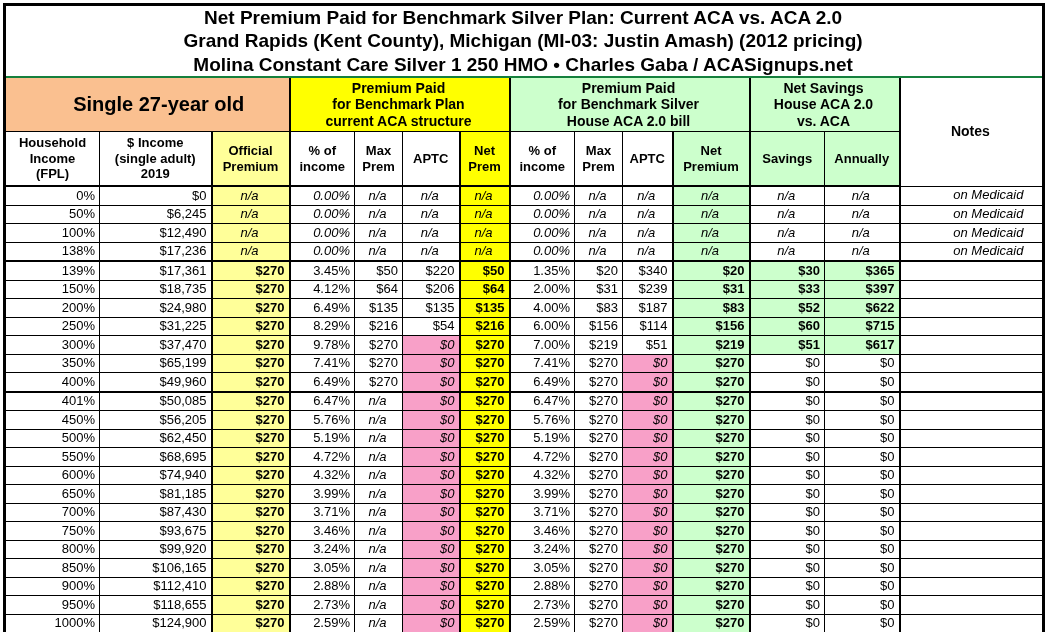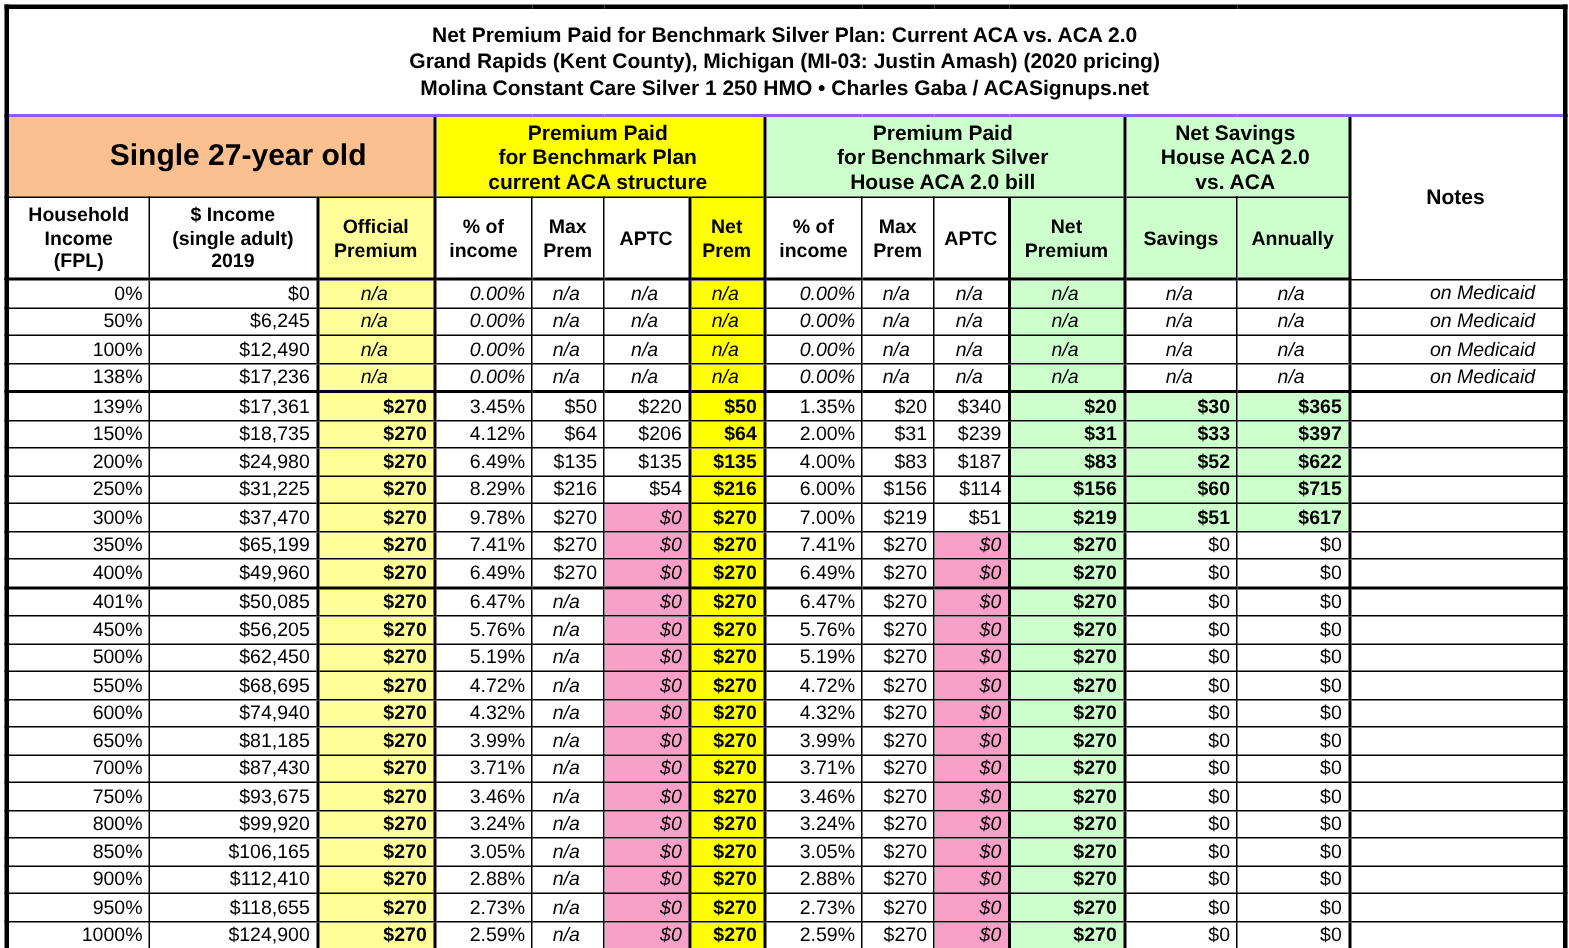--- a/index.html
+++ b/index.html
@@ -22,23 +22,23 @@
     overflow: hidden;
     white-space: nowrap;
     background: #fff;
   }
 
   
   tr.title-row td {
     height: 70px;
     text-align: center;
     font-weight: bold;
-    font-size: 14px;
+    font-size: 19px;
     line-height: 1.22;
-    border-bottom: 2px solid #8b5cf6;
+    border-bottom: 2px solid #15803d;
     white-space: normal;
     margin-left: 12px;
   }
 
   
   tr.band-row td {
     height: 53px;
     text-align: center;
     vertical-align: middle;
     font-weight: bold;
@@ -108,21 +108,21 @@
         <col style="width:50px">
         <col style="width:77px">
       <col style="width:75px">
         <col style="width:75px">
         <col style="width:144px">
     </colgroup>
     <thead>
       <tr class="title-row">
         <td colspan="14">
           <div>Net Premium Paid for Benchmark Silver Plan: Current ACA vs. ACA 2.0</div>
-          <div>Grand Rapids (Kent County), Michigan (MI-03: Justin Amash) (2020 pricing)</div>
+          <div>Grand Rapids (Kent County), Michigan (MI-03: Justin Amash) (2012 pricing)</div>
           <div>Molina Constant Care Silver 1 250 HMO • Charles Gaba / ACASignups.net</div>
         </td>
       </tr>
       <tr class="band-row">
         <td colspan="3" class="bg-orange subject">Single 27-year old</td>
         <td colspan="4" class="bg-yellow">Premium Paid
 for Benchmark Plan
 current ACA structure</td>
         <td colspan="4" class="bg-green">Premium Paid
 for Benchmark Silver

